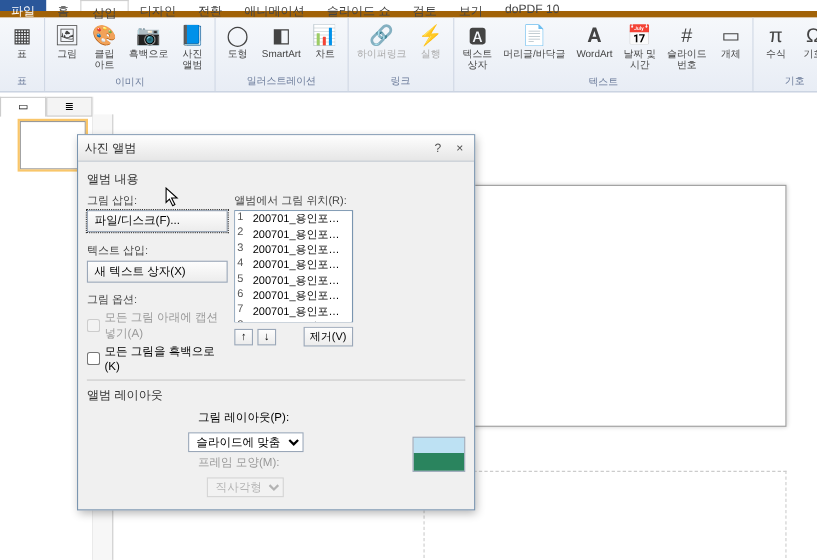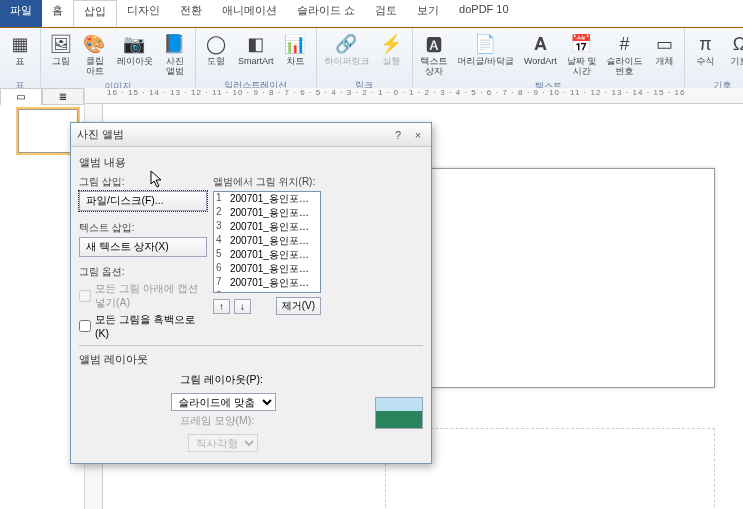--- a/index.html
+++ b/index.html
@@ -1,19 +1,19 @@
 <!DOCTYPE html>
 <html><head>
 <meta charset="utf-8">
 <style>
 * { margin: 0; padding: 0; box-sizing: border-box; font-family: "Malgun Gothic", sans-serif; }
 body { background: #fff; font-size: 11px; overflow: hidden; width: 743px; height: 509px; position: relative; }
 
 
-.tab-bar { display: flex; height: 28px; background: #fff; border-bottom: 1px solid #a16207; }
+.tab-bar { display: flex; height: 16px; background: #fff; border-bottom: 6px solid #a16207; }
 .tab { padding: 3px 10px; font-size: 11px; cursor: pointer; color: #444; }
 .tab.file { background: #2a579a; color: #fff; }
 .tab.active { background: #fff; border: 1px solid #d0d0d0; border-bottom: none; }
 
 
 .ribbon { display: flex; background: linear-gradient(#f6f8fb,#e8edf5); height: 68px; border-bottom: 1px solid #b8c4d8; }
 .ribbon-group { display: flex; flex-direction: column; padding: 2px 4px; border-right: 1px solid #d0d8e4; }
 .ribbon-items { display: flex; flex: 1; align-items: flex-start; gap: 2px; }
 .ribbon-btn { display: flex; flex-direction: column; align-items: center; padding: 2px 4px; font-size: 10px; color: #444; cursor: pointer; min-width: 30px; }
 .ribbon-btn.disabled { color: #aaa; }
@@ -101,21 +101,21 @@
           <div class="ribbon-icon">🖼</div>
           <div class="ribbon-label">그림</div>
         </div>
       <div class="ribbon-btn">
           <div class="ribbon-icon">🎨</div>
           <div class="ribbon-label">클립
 아트</div>
         </div>
       <div class="ribbon-btn">
           <div class="ribbon-icon">📷</div>
-          <div class="ribbon-label">레이아웃</div>
+          <div class="ribbon-label">흑백으로</div>
         </div>
       <div class="ribbon-btn">
           <div class="ribbon-icon">📘</div>
           <div class="ribbon-label">사진
 앨범</div>
         </div>
     </div>
     <div class="ribbon-group-label">이미지</div>
   </div>
   <div class="ribbon-group">
@@ -201,21 +201,20 @@
     <div class="thumb-tabs">
       <div class="thumb-tab active">▭</div>
       <div class="thumb-tab">≣</div>
     </div>
     <div style="position:relative; padding-left:12px;">
 
       <div class="slide-thumb"></div>
     </div>
   </div>
   <div class="edit-area">
-    <div class="ruler-h">16 · 15 · 14 · 13 · 12 · 11 · 10 · 9 · 8 · 7 · 6 · 5 · 4 · 3 · 2 · 1 · 0 · 1 · 2 · 3 · 4 · 5 · 6 · 7 · 8 · 9 · 10 · 11 · 12 · 13 · 14 · 15 · 16</div>
     <div class="ruler-v"></div>
     <div class="slide-canvas"></div>
     <div class="slide-guides-box"></div>
   </div>
 </div>
 
 <div class="dialog">
   <div class="dlg-title">
     <span class="dlg-title-text">사진 앨범</span>
     <div class="dlg-title-btns">

